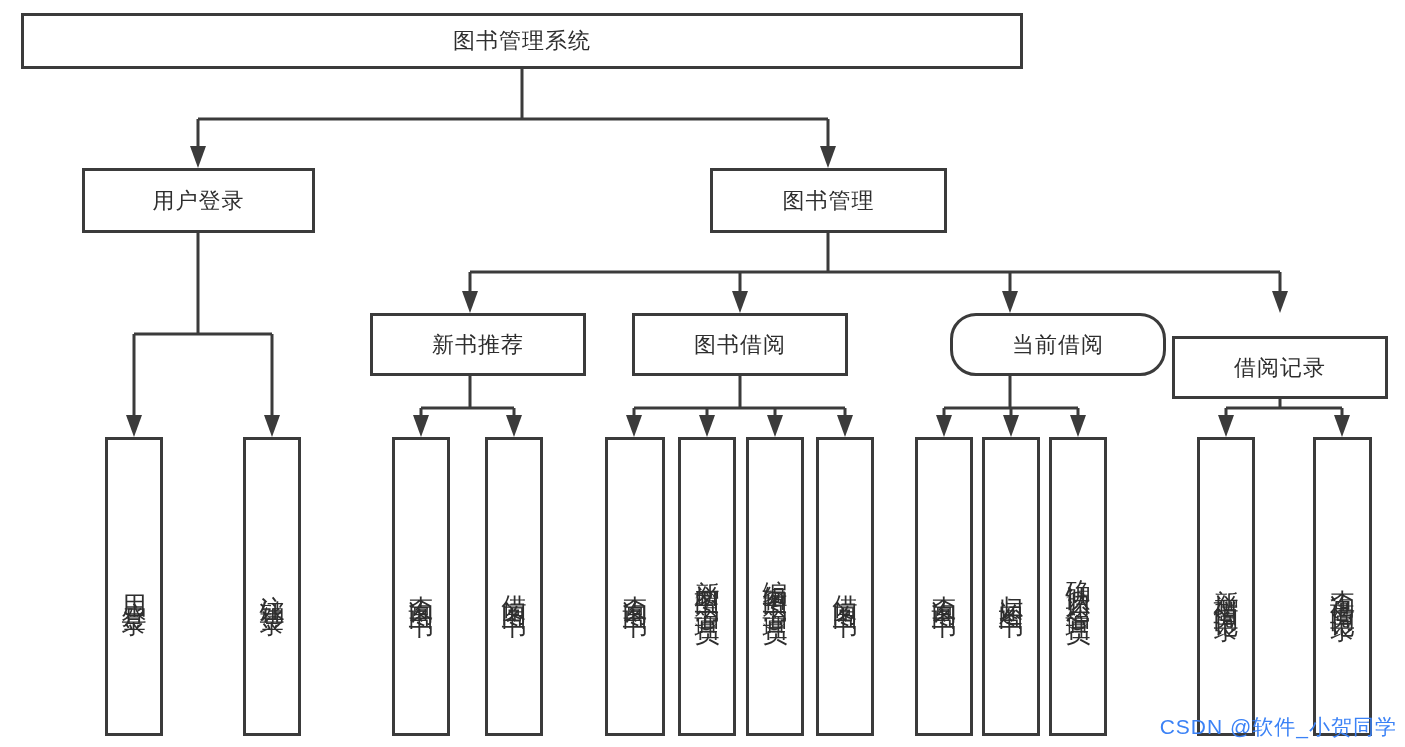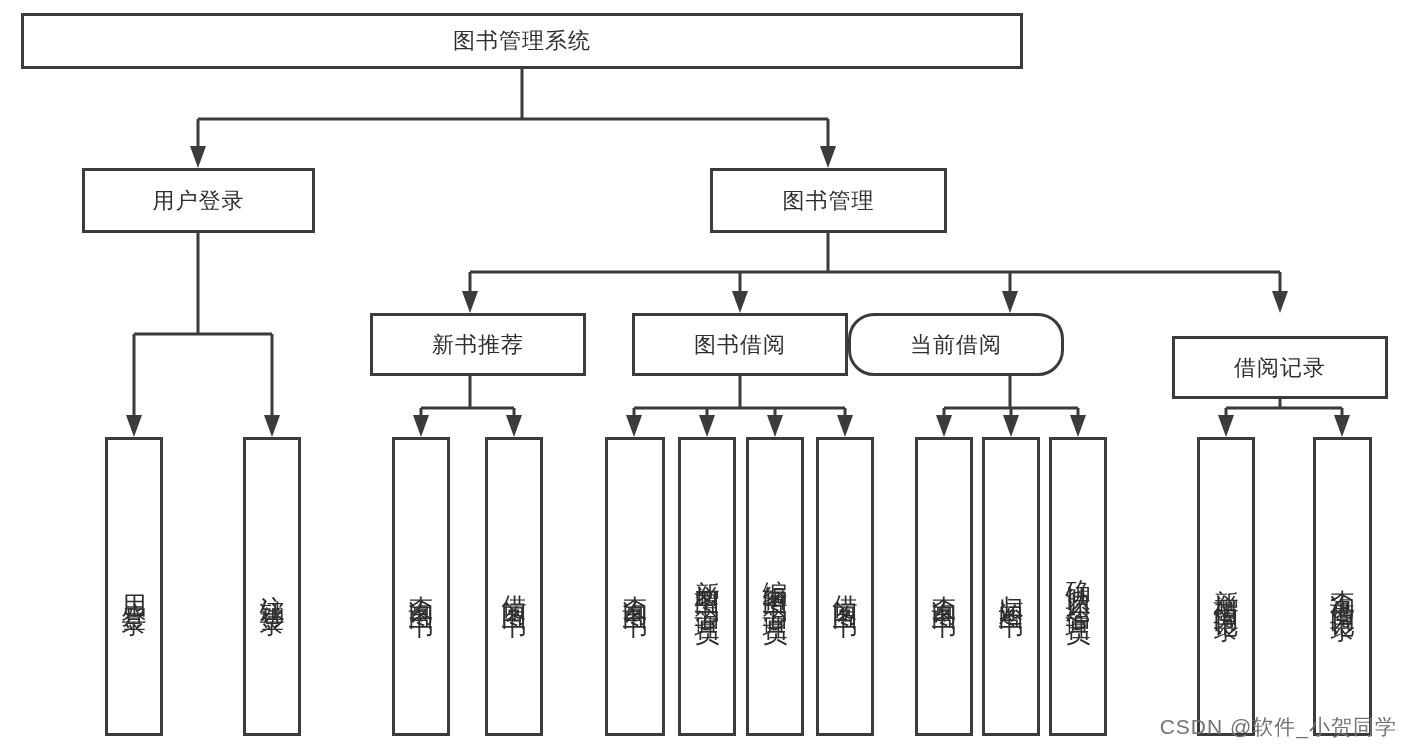--- a/index.html
+++ b/index.html
@@ -39,21 +39,21 @@
     position:absolute;
     left:0;top:0;width:1405px;height:747px;
     pointer-events:none;
   }
   #wires path{stroke:#3b3b3b;stroke-width:3;fill:none;}
   #wires polygon{fill:#3b3b3b;stroke:none;}
   .watermark{
     position:absolute;
     right:8px;bottom:6px;
     font-size:21px;
-    color:#737373;
+    color:#3b82f6;
     letter-spacing:1px;
     white-space:nowrap;
   }
 </style>
 </head>
 <body>
 
 <div id="canvas">
 
   <svg id="wires" viewBox="0 0 1405 747">
@@ -116,21 +116,21 @@
   <div class="node hbox" style="left:710px;top:168px;width:237px;height:65px;font-family:Liberation Mono, monospace;">
     <span>图书管理</span>
   </div>
 
   <div class="node hbox" style="left:362px;top:313px;width:216px;height:63px;margin-left:8px;">
     <span>新书推荐</span>
   </div>
   <div class="node hbox" style="left:632px;top:313px;width:216px;height:63px;">
     <span>图书借阅</span>
   </div>
-  <div class="node hbox" style="left:848px;top:313px;width:216px;height:63px;border-radius:26px;">
+  <div class="node hbox" style="left:950px;top:313px;width:216px;height:63px;border-radius:26px;">
     <span>当前借阅</span>
   </div>
   <div class="node hbox" style="left:1172px;top:313px;width:216px;height:63px;margin-top:23px;">
     <span>借阅记录</span>
   </div>
 
   <div class="node vbox" style="left:105px;top:437px;width:58px;height:299px;">
     <span class="vtext">用户登录</span>
   </div>
   <div class="node vbox" style="left:243px;top:437px;width:58px;height:299px;">

